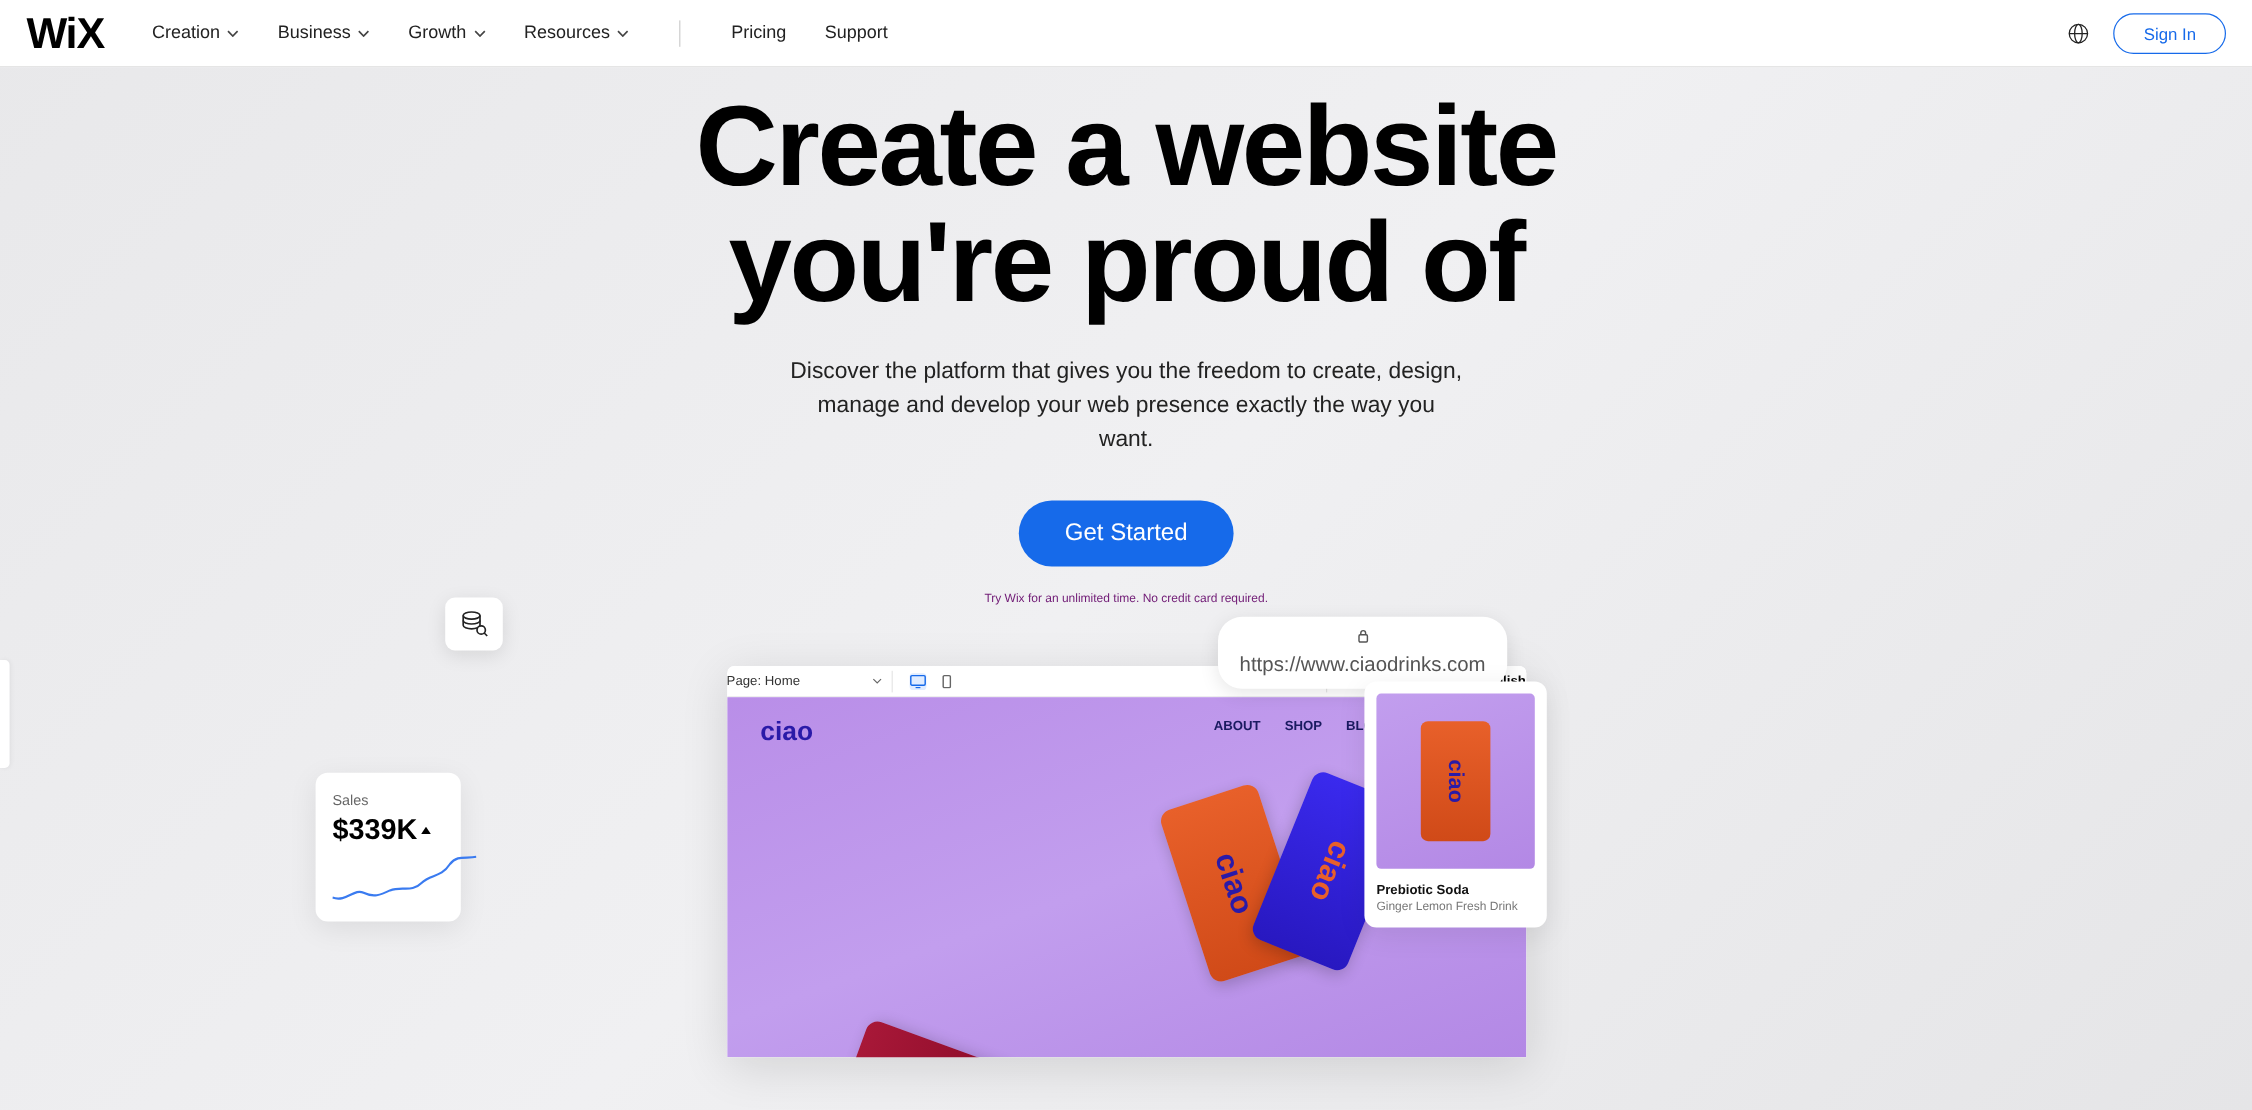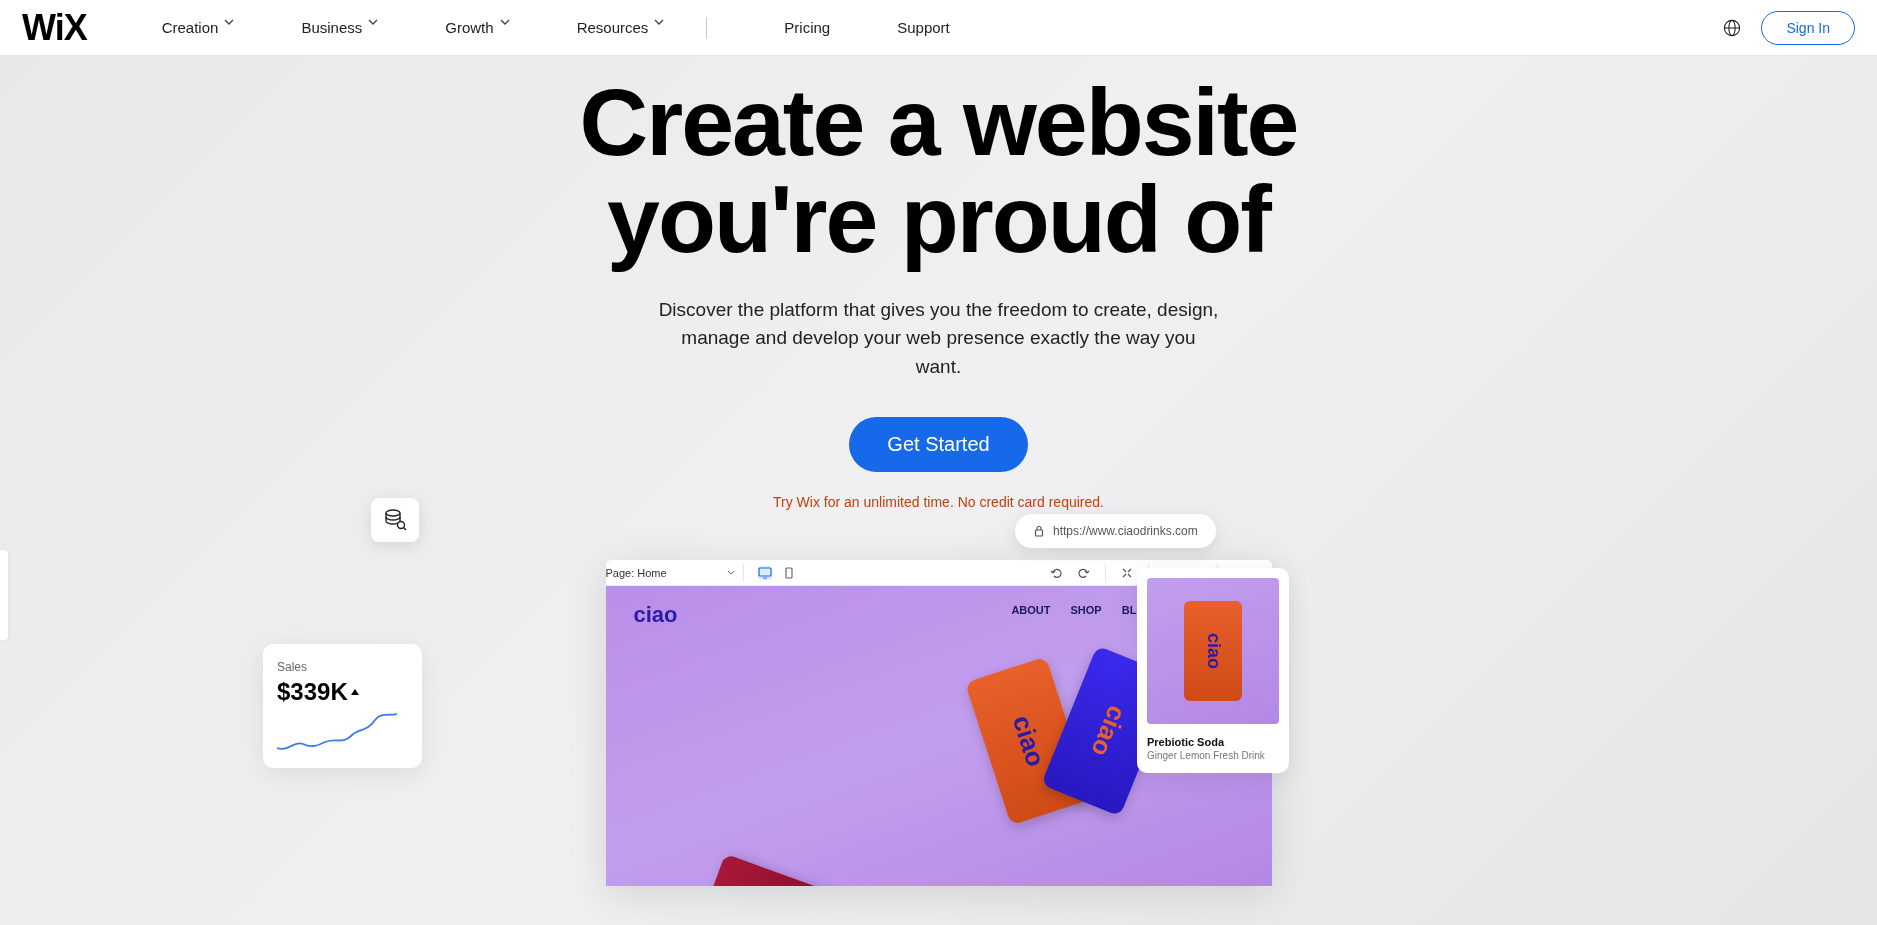--- a/index.html
+++ b/index.html
@@ -2,33 +2,33 @@
 <html><head>
 <meta charset="utf-8">
 <style>
 * { margin: 0; padding: 0; box-sizing: border-box; }
 body { font-family: -apple-system, BlinkMacSystemFont, "Segoe UI", Helvetica, Arial, sans-serif; background: linear-gradient(135deg, #e8e8ea 0%, #f0f0f2 50%, #e5e5e7 100%); width: 1877px; height: 925px; overflow: hidden; position: relative; }
 
 
 .header { background: #fff; height: 56px; display: flex; align-items: center; padding: 0 22px; border-bottom: 1px solid #e5e5e5; position: relative; z-index: 100; }
 .logo { font-size: 36px; font-weight: 900; letter-spacing: -1px; color: #000; margin-right: 40px; font-family: Arial, sans-serif; }
 .nav { display: flex; align-items: center; gap: 32px; }
-.nav-item { display: flex; gap: 6px; font-size: 15px; color: #222; cursor: pointer; margin-left: 35px; }
+.nav-item { display: flex; align-items: center; gap: 6px; font-size: 15px; color: #222; cursor: pointer; }
 .chevron-down { width: 10px; height: 6px; }
 .divider-v { width: 1px; height: 22px; background: #ccc; margin: 0 10px; }
 .header-right { margin-left: auto; display: flex; align-items: center; gap: 20px; }
 .globe-icon { width: 18px; height: 18px; }
 .signin-btn { border: 1px solid #166aea; color: #166aea; background: #fff; border-radius: 18px; padding: 8px 24px; font-size: 14px; cursor: pointer; }
 
 
 .hero { text-align: center; padding-top: 18px; }
 .hero h1 { font-size: 95px; font-weight: 800; line-height: 1.02; color: #000; letter-spacing: -2px; }
 .hero-sub { margin-top: 28px; font-size: 19px; color: #222; line-height: 1.5; max-width: 560px; margin-left: auto; margin-right: auto; text-align: center; }
 .cta { margin-top: 36px; background: #166aea; color: #fff; border: none; border-radius: 30px; padding: 16px 38px; font-size: 20px; cursor: pointer; }
-.disclaimer { margin-top: 22px; font-size: 14px; color: #c2410c; }
+.disclaimer { margin-top: 22px; font-size: 10px; color: #701a75; }
 
 
 .canvas-area { position: relative; width: 100%; margin-top: 50px; }
 .editor { position: absolute; left: 50%; transform: translateX(-50%); top: 0; width: 666px; background: #fff; border-radius: 6px 6px 0 0; box-shadow: 0 8px 40px rgba(0,0,0,0.12); overflow: hidden; }
 .editor-bar { height: 26px; display: flex; align-items: center; padding: 0 0; font-size: 11px; border-bottom: 1px solid #eee; background: #fff; gap: 8px; }
 .page-sel { display: flex; align-items: center; gap: 60px; color: #333; cursor: pointer; }
 .ebar-sep { flex: 0 0 1px; background: #e5e5e5; height: 18px; }
 .ebar-icons { display: flex; align-items: center; gap: 10px; margin-left: 6px; }
 .ebar-icon { width: 14px; height: 14px; display: flex; align-items: center; justify-content: center; color: #555; cursor: pointer; }
 .ebar-icon.active { background: #e0ecff; border-radius: 3px; color: #166aea; }
@@ -47,24 +47,24 @@
 
 .can { position: absolute; width: 85px; height: 150px; border-radius: 10px; display: flex; align-items: center; justify-content: center; font-weight: 900; font-size: 26px; writing-mode: vertical-rl; text-orientation: mixed; box-shadow: 0 4px 12px rgba(0,0,0,0.2); }
 .can.orange { background: linear-gradient(180deg, #e8602a, #d04a18); color: #2a1aa8; left: 380px; top: 80px; transform: rotate(-18deg); }
 .can.blue { background: linear-gradient(180deg, #3a2aee, #2818c0); color: #e8602a; left: 460px; top: 70px; transform: rotate(22deg); }
 .can.red { background: linear-gradient(180deg, #a81838, #8a0a28); color: #fff; left: 130px; top: 260px; transform: rotate(-70deg); width: 75px; height: 130px; font-size: 22px; }
 
 
 .db-chip { position: absolute; left: 371px; top: 498px; width: 48px; height: 44px; background: #fff; border-radius: 8px; box-shadow: 0 4px 16px rgba(0,0,0,0.1); display: flex; align-items: center; justify-content: center; }
 
 
-.url-pill { position: absolute; left: 1015px; top: 514px; background: #fff; border-radius: 20px; box-shadow: 0 4px 16px rgba(0,0,0,0.1); padding: 10px 18px; display: flex; align-items: center; gap: 8px; font-size: 12px; color: #555; }
-
-
-.sales-card { position: absolute; left: 263px; top: 644px; width: 159px; background: #fff; border-radius: 10px; box-shadow: 0 6px 24px rgba(0,0,0,0.08); padding: 16px 14px 10px; }
+.url-pill { position: absolute; left: 1015px; top: 514px; background: #fff; border-radius: 20px; box-shadow: 0 4px 16px rgba(0,0,0,0.1); padding: 10px 18px; display: flex; align-items: center; gap: 8px; font-size: 17px; color: #555; flex-direction: column; }
+
+
+.sales-card { position: absolute; left: 263px; top: 644px; width: 121px; background: #fff; border-radius: 10px; box-shadow: 0 6px 24px rgba(0,0,0,0.08); padding: 16px 14px 10px; }
 .sales-label { font-size: 12px; color: #666; }
 .sales-val { font-size: 24px; font-weight: 700; color: #000; margin-top: 4px; display: flex; align-items: center; gap: 2px; }
 .spark { margin-top: 4px; }
 
 
 .product-card { position: absolute; left: 1137px; top: 568px; width: 152px; background: #fff; border-radius: 10px; box-shadow: 0 6px 24px rgba(0,0,0,0.08); padding: 10px 10px 12px; }
 .product-img { width: 100%; height: 146px; background: linear-gradient(160deg, #c29eee, #b388e5); border-radius: 4px; display: flex; align-items: center; justify-content: center; position: relative; overflow: hidden; }
 .pcard-can { width: 58px; height: 100px; background: linear-gradient(180deg, #e8602a, #d04a18); border-radius: 6px; display: flex; align-items: center; justify-content: center; font-weight: 900; font-size: 18px; writing-mode: vertical-rl; color: #2a1aa8; }
 .product-title { font-size: 11px; font-weight: 700; margin-top: 12px; color: #111; }
 .product-sub { font-size: 10px; color: #777; margin-top: 2px; }

